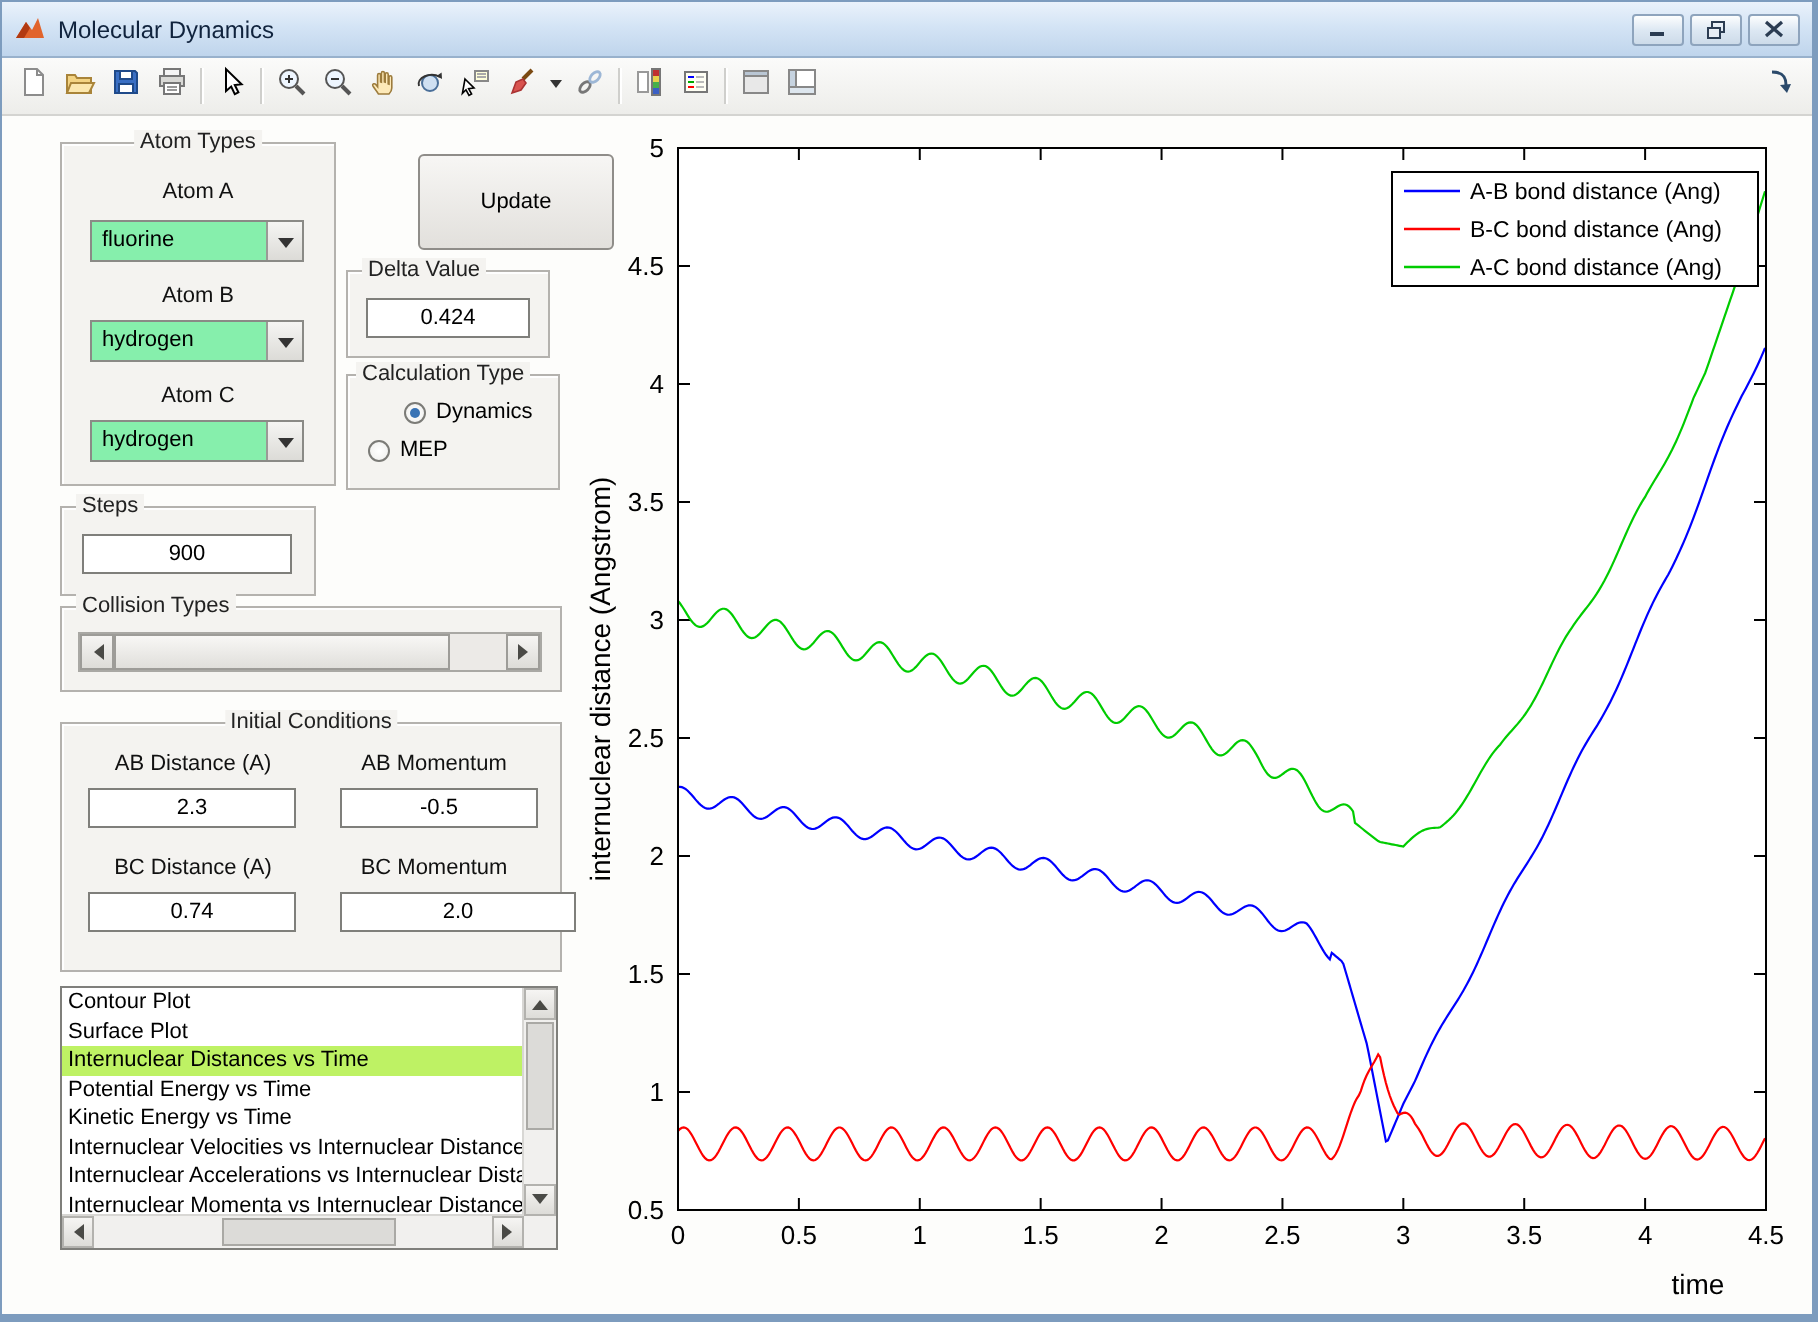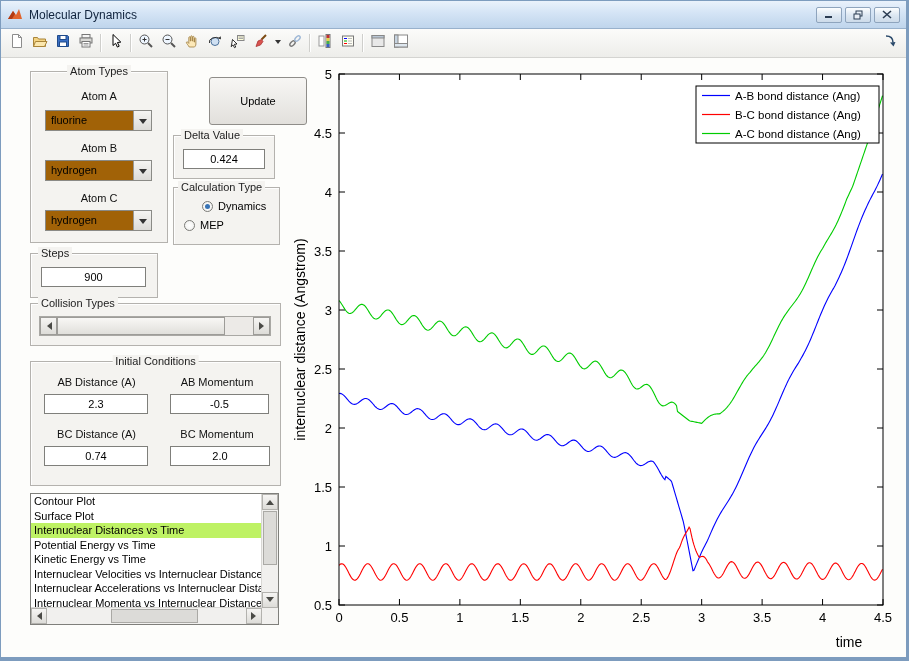--- a/index.html
+++ b/index.html
@@ -18,21 +18,21 @@
   .tb-sep{width:1px;height:18px;background:#cfcfcc;box-shadow:1px 0 0 #ffffff;margin:0 3px;flex:0 0 auto;}
   .tb-dock{margin-left:auto;}
   .caret-down{width:0;height:0;border:3px solid transparent;border-top:4px solid #333;}
   
   .content{position:relative;height:601px;background:#fdfdfb;}
   .gbox{position:absolute;border:1px solid #b4b2ae;box-shadow:inset 1px 1px 0 rgba(255,255,255,.9);background:#f4f3f0;}
   .gtitle{position:absolute;top:-7px;font-size:11px;color:#222;background:#f4f3f0;padding:0 3px;white-space:nowrap;}
   .tc{left:50%;transform:translateX(-50%);}
   .tl{left:7px;}
   .small-label{position:absolute;font-size:11px;color:#111;text-align:center;}
-  .combo{position:absolute;height:21px;box-sizing:border-box;background:#a16207;border:1px solid #8a8a86;display:flex;}
+  .combo{position:absolute;height:21px;box-sizing:border-box;background:#86efac;border:1px solid #8a8a86;display:flex;}
   .combo-text{flex:1;font-size:11px;padding:3px 0 0 5px;overflow:hidden;white-space:nowrap;}
   .combo-btn{width:17px;border-left:1px solid #9a9a96;background:linear-gradient(#f5f5f3,#dcdbd7);display:flex;align-items:center;justify-content:center;}
   .combo-btn::after{content:"";width:0;height:0;border:4px solid transparent;border-top:5px solid #333;margin-top:5px;}
   .edit{position:absolute;box-sizing:border-box;height:20px;border:1px solid #7f7f7b;background:#fff;font-size:11px;text-align:center;font-family:Liberation Sans, sans-serif;padding:0;}
   .btn-update{position:absolute;left:172px;top:19px;width:98px;height:48px;border:1px solid #8f8d89;border-radius:3px;background:linear-gradient(#f7f6f4,#e2e0dc);font-size:11px;font-family:"Liberation Sans",sans-serif;margin-left:36px;}
   .radio-row{position:absolute;display:flex;align-items:center;gap:5px;font-size:11px;}
   .radio{width:11px;height:11px;box-sizing:border-box;border:1px solid #7b7b77;border-radius:50%;background:radial-gradient(#ffffff,#eeeeec);position:relative;}
   .radio.sel::after{content:"";position:absolute;left:2px;top:2px;right:2px;bottom:2px;border-radius:50%;background:#3873b5;}
   
   .slider{position:absolute;height:20px;box-sizing:border-box;background:#eceae7;border:1px solid #a9a8a4;display:flex;}
@@ -279,21 +279,21 @@
 
     <div class="gbox" style="left:29px;top:303px;width:249px;height:123px;">
       <span class="gtitle tc">Initial Conditions</span>
       <span class="small-label" style="left:8px;width:115px;top:14px;">AB Distance (A)</span>
       <span class="small-label" style="left:130px;width:112px;top:14px;">AB Momentum</span>
       <input class="edit" style="left: 13px; top: 32px; width: 104px;" value="2.3">
       <input class="edit" style="left: 139px; top: 32px; width: 99px;" value="-0.5">
       <span class="small-label" style="left:8px;width:115px;top:66px;">BC Distance (A)</span>
       <span class="small-label" style="left:130px;width:112px;top:66px;">BC Momentum</span>
       <input class="edit" style="left: 13px; top: 84px; width: 104px;" value="0.74">
-      <input class="edit" style="left: 139px; top: 84px; width: 100px;" value="2.0">
+      <input class="edit" style="left: 139px; top: 84px; width: 118px;" value="2.0">
     </div>
 
     <div class="listbox">
       <div class="list-items" id="list-items">
           <div class="list-item">Contour Plot</div>
           <div class="list-item">Surface Plot</div>
           <div class="list-item selected">Internuclear Distances vs Time</div>
           <div class="list-item">Potential Energy vs Time</div>
           <div class="list-item">Kinetic Energy vs Time</div>
           <div class="list-item">Internuclear Velocities vs Internuclear Distance</div>

